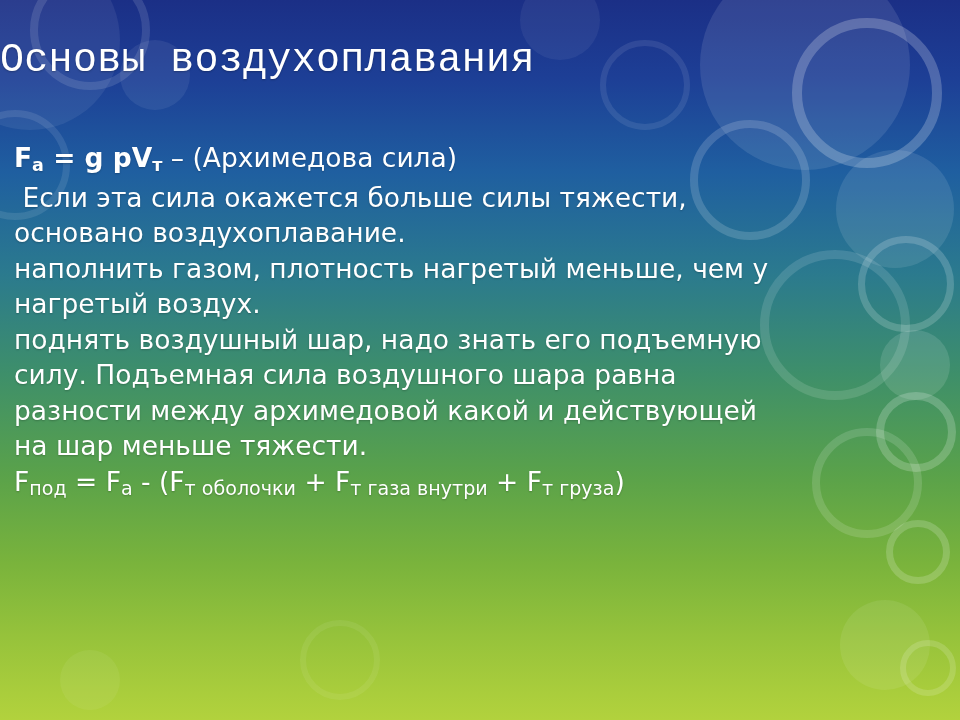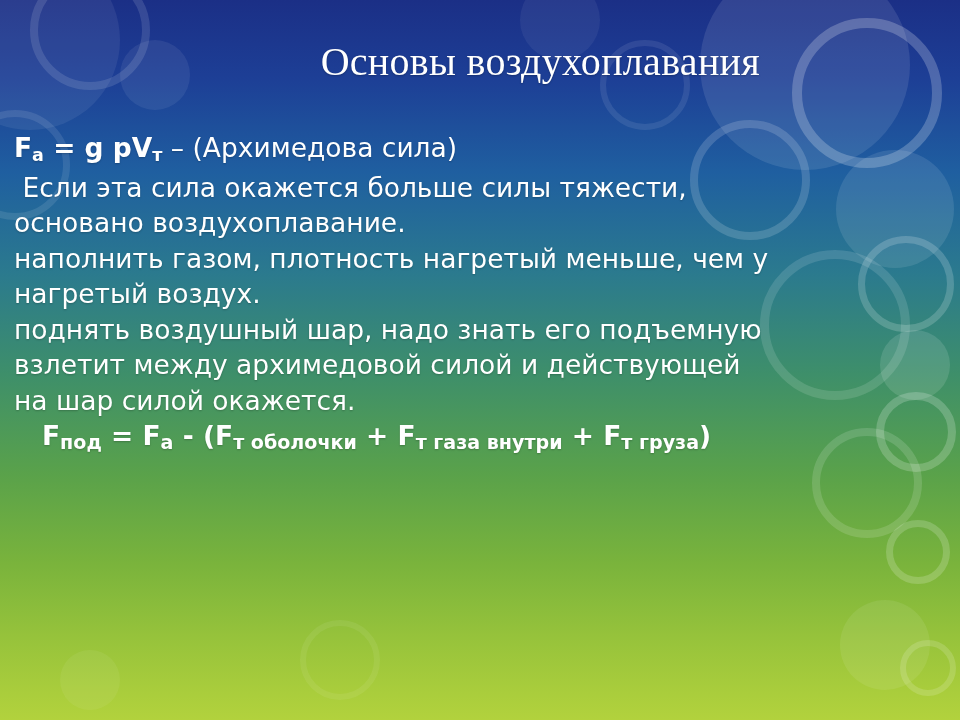--- a/index.html
+++ b/index.html
@@ -42,30 +42,30 @@
     box-sizing: border-box;
   }
   .ring {
     border-style: solid;
   }
   .slide-title {
     position: absolute;
     top: 38px;
     left: 0;
     width: 760px;
-    text-align: right;
+    text-align: left;
     color: #ffffff;
     font-size: 40px;
-    font-family: Liberation Serif, serif;
+    font-family: Liberation Mono, monospace;
     letter-spacing: 0.3px;
     text-shadow: 0 1px 2px rgba(0,0,0,0.25);
   }
   .body-text {
     position: absolute;
-    top: 130px;
+    top: 140px;
     left: 14px;
     width: 926px;
     color: #ffffff;
     font-size: 26.5px;
     line-height: 35.5px;
     font-family: "DejaVu Sans", sans-serif;
     text-shadow: 0 1px 2px rgba(0,0,0,0.22);
   }
   .line {
     white-space: pre-wrap;
@@ -76,23 +76,22 @@
   .sub {
     font-size: 0.66em;
     vertical-align: baseline;
     position: relative;
     top: 4px;
   }
   .normal {
     font-weight: normal;
   }
   .formula-last {
-    font-weight: bold;
+    font-weight: normal;
     font-size: 26.5px;
-    margin-left: 28px;
   }
   .sub-words {
     font-size: 0.72em;
     position: relative;
     top: 4px;
   }
 </style>
 </head>
 <body>
 
@@ -128,19 +127,20 @@
 
   <div class="body-text">
 
     <div class="line formula"><span>F</span><span class="sub">а</span><span> = g pV</span><span class="sub">т</span><span class="normal"> – </span><span class="normal">(Архимедова сила)</span></div>
 
     <div class="line"> Если эта сила окажется больше силы тяжести,</div>
     <div class="line">основано воздухоплавание.</div>
     <div class="line">наполнить газом, плотность нагретый меньше, чем у</div>
     <div class="line">нагретый воздух.</div>
     <div class="line">поднять воздушный шар, надо знать его подъемную</div>
-    <div class="line">взлетит между архимедовой силой и действующей</div>
-    <div class="line">на шар силой окажется.</div>
+    <div class="line">силу. Подъемная сила воздушного шара равна</div>
+    <div class="line">разности между архимедовой какой и действующей</div>
+    <div class="line">на шар меньше тяжести.</div>
 
     <div class="line formula-last"><span>F</span><span class="sub-words">под</span><span> = F</span><span class="sub-words">а</span><span> - (F</span><span class="sub-words">т оболочки</span><span> + F</span><span class="sub-words">т газа внутри</span><span> + F</span><span class="sub-words">т груза</span><span>)</span></div>
 
   </div>
 </div>
 
 </body></html>

